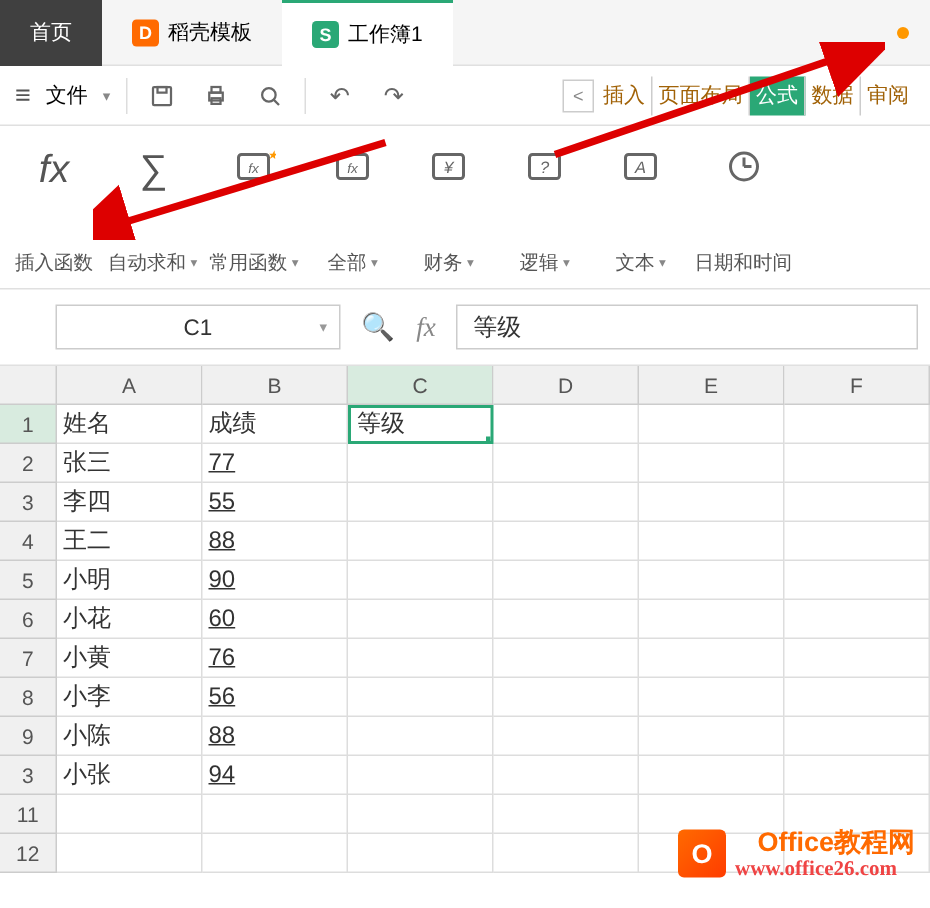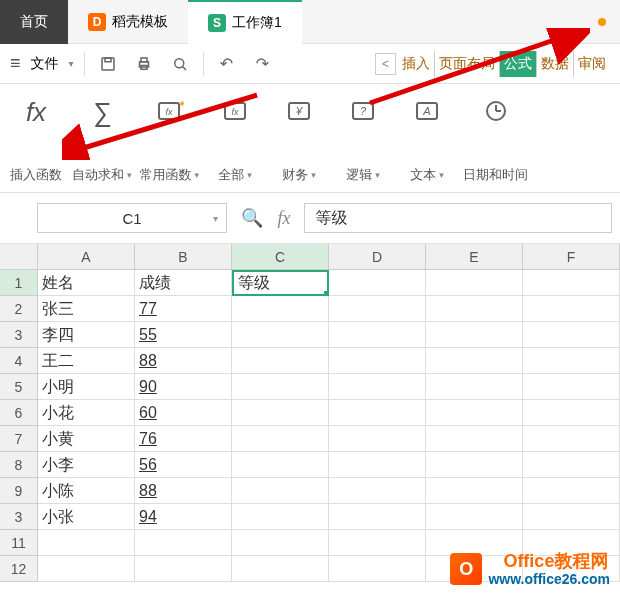--- a/index.html
+++ b/index.html
@@ -52,21 +52,21 @@
     .cell.active::after { content: ""; position: absolute; right: -3px; bottom: -3px; width: 6px; height: 6px; background: #2aa876; }
     
     .arrow { position: absolute; pointer-events: none; }
     .arrow1 { left: 62px; top: 90px; width: 200px; height: 70px; }
     .arrow2 { right: 30px; top: 28px; width: 230px; height: 80px; }
     
     .watermark { position: absolute; right: 10px; bottom: 18px; display: flex; align-items: center; gap: 6px; }
     .wm-icon { width: 32px; height: 32px; background: linear-gradient(135deg,#ff6a00,#ff3c00); border-radius: 4px; color:#fff; display:flex; align-items:center; justify-content:center; font-weight:bold; font-size: 18px;}
     .wm-text { display: flex; flex-direction: column; font-weight: bold; line-height: 1.1; }
     .wm-top { color: #ff6a00; font-size: 18px; margin-left: 15px; }
-    .wm-bot { color: #0369a1; font-size: 14px; }
+    .wm-bot { color: #ef4444; font-size: 14px; font-family: Liberation Serif, serif; }
   </style>
 </head>
 <body>
 
 <div class="tabs">
   <div class="tab active">
       <span>首页</span>
     </div>
   <div class="tab">
     <span class="tab-icon orange">D</span>

